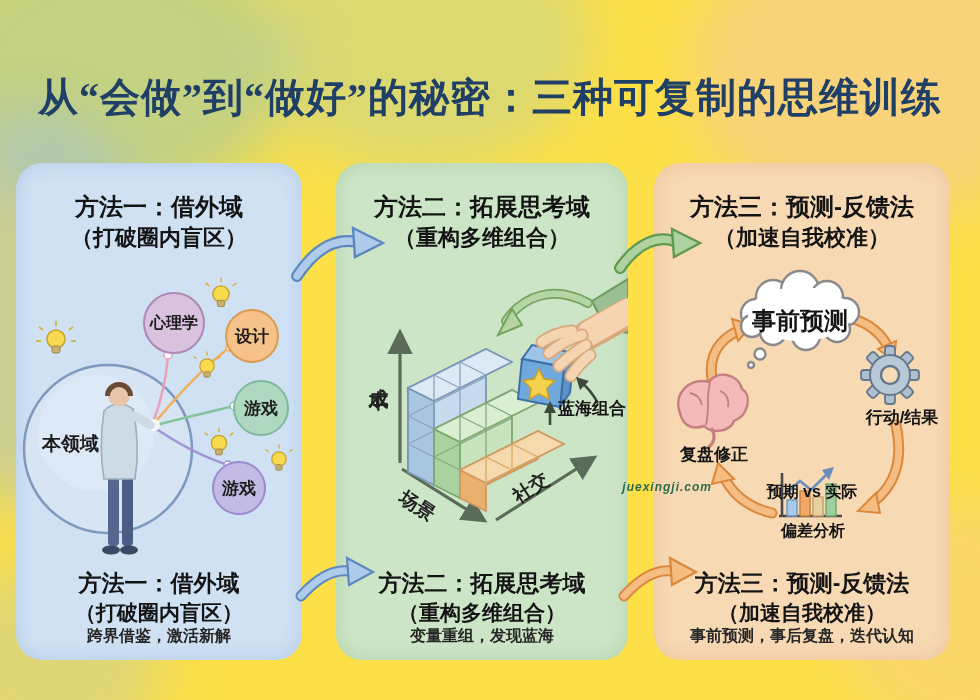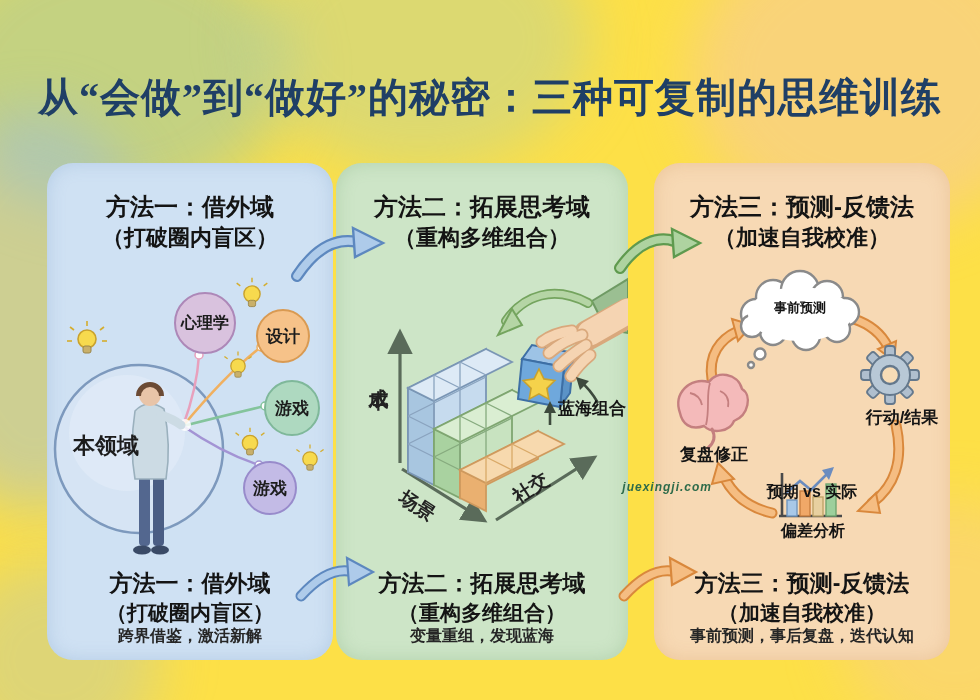--- a/index.html
+++ b/index.html
@@ -14,21 +14,21 @@
   .wash3 { left:690px; top:-80px; width:360px; height:310px; background:rgba(246,201,162,.55); }
   .wash4 { left:-90px; top:110px; width:250px; height:400px; background:rgba(152,188,228,.48); }
   .wash5 { left:-50px; top:560px; width:210px; height:200px; background:rgba(152,188,228,.30); }
   .wash6 { left:840px; top:500px; width:230px; height:240px; background:rgba(246,201,162,.38); }
 
   .title { position:absolute; left:0; top:70px; width:980px; text-align:center;
     font-family:"Liberation Serif","DejaVu Serif",serif; font-weight:900;
     font-size:40px; letter-spacing:1px; color:#1f3f66; }
 
   .panel { position:absolute; top:163px; height:497px; border-radius:26px; overflow:hidden; }
-  .panel-1 { left:47px;  width:286px; background:#cfe1f3; box-shadow:inset 0 0 18px rgba(110,150,195,.28); }
+  .panel-1 { left:16px;  width:286px; background:#cfe1f3; box-shadow:inset 0 0 18px rgba(110,150,195,.28); }
   .panel-2 { left:336px; width:292px; background:#cde5c7; box-shadow:inset 0 0 18px rgba(110,160,105,.28); }
   .panel-3 { left:654px; width:296px; background:#f7d9b4; box-shadow:inset 0 0 18px rgba(210,150,90,.30); }
 
   .p-header { position:absolute; top:28px; left:0; width:100%; text-align:center; color:#141414; line-height:1.32; }
   .p-header .l1 { font-size:24px; font-weight:800; }
   .p-header .l2 { font-size:22px; font-weight:800; }
 
   .p-footer { position:absolute; bottom:13px; left:0; width:100%; text-align:center; color:#141414; line-height:1.3; }
   .p-footer .l1 { font-size:23px; font-weight:800; }
   .p-footer .l2 { font-size:21px; font-weight:800; }
@@ -38,32 +38,32 @@
   svg { position:absolute; left:0; top:0; overflow:visible; }
 
   
   .bubble { position:absolute; border-radius:50%; display:flex; align-items:center; justify-content:center;
     font-weight:700; color:#1c1c1c; }
   .bubble-0 { left:127px; top:129px; width:62px; height:62px; background:#d9c2de; border:2px solid #ad88b8; font-size:16px; }
   .bubble-1 { left:209px; top:146px; width:54px; height:54px; background:#f6c289; border:2px solid #d99a52; font-size:17px; }
   .bubble-2 { left:217px; top:217px; width:56px; height:56px; background:#aed9c0; border:2px solid #7fb89a; font-size:17px; }
   .bubble-3 { left:196px; top:298px; width:54px; height:54px; background:#c3bbe6; border:2px solid #988bcb; font-size:17px; }
 
-  .core-label { position:absolute; left:26px; top:268px; font-size:22px; font-weight:800; color:#1c1c1c;text-align:right; }
+  .core-label { position:absolute; left:26px; top:268px; font-size:19px; font-weight:800; color:#1c1c1c;text-align:right; }
 
   
   .ax-cost { position:absolute; left:30px; top:210px; writing-mode:vertical-rl; text-orientation:upright;
     font-size:20px; font-weight:800; color:#222; letter-spacing:2px; }
   .ax-scene { position:absolute; left:62px; top:330px; font-size:19px; font-weight:800; color:#222; transform:rotate(33deg); }
   .ax-social { position:absolute; left:176px; top:312px; font-size:19px; font-weight:800; color:#222; transform:rotate(-33deg); }
   .blue-ocean { position:absolute; left:222px; top:234px; font-size:17px; font-weight:800; color:#141414; white-space:nowrap;text-align:right; }
 
   
   .lbl { position:absolute; text-align:center; color:#141414; font-weight:800; white-space:nowrap; }
-  .lbl-predict { left:96px; top:136px; width:100px; font-size:13px; }
+  .lbl-predict { left:96px; top:142px; width:100px; font-size:24px; }
   .lbl-action  { left:203px; top:243px; width:90px; font-size:17px; }
   .lbl-review  { left:18px;  top:280px; width:84px; font-size:17px; }
   .lbl-compare { left:103px; top:291px; width:110px; font-size:16px;margin-top:28px; }
   .lbl-analysis{ left:119px; top:358px; width:80px;  font-size:16px; }
 
   .watermark { position:absolute; left:594px; top:480px; width:118px; text-align:center; z-index:30; pointer-events:none; }
   .watermark .wm-name { font-family:"Liberation Serif","DejaVu Serif",serif; font-size:34px; font-weight:900;
     color:#2e6b4a; letter-spacing:2px; line-height:1.1; }
   .watermark .wm-domain { font-size:12px; font-style:italic; font-weight:700; color:#2e6b4a; letter-spacing:1px;text-align:right; }
 

